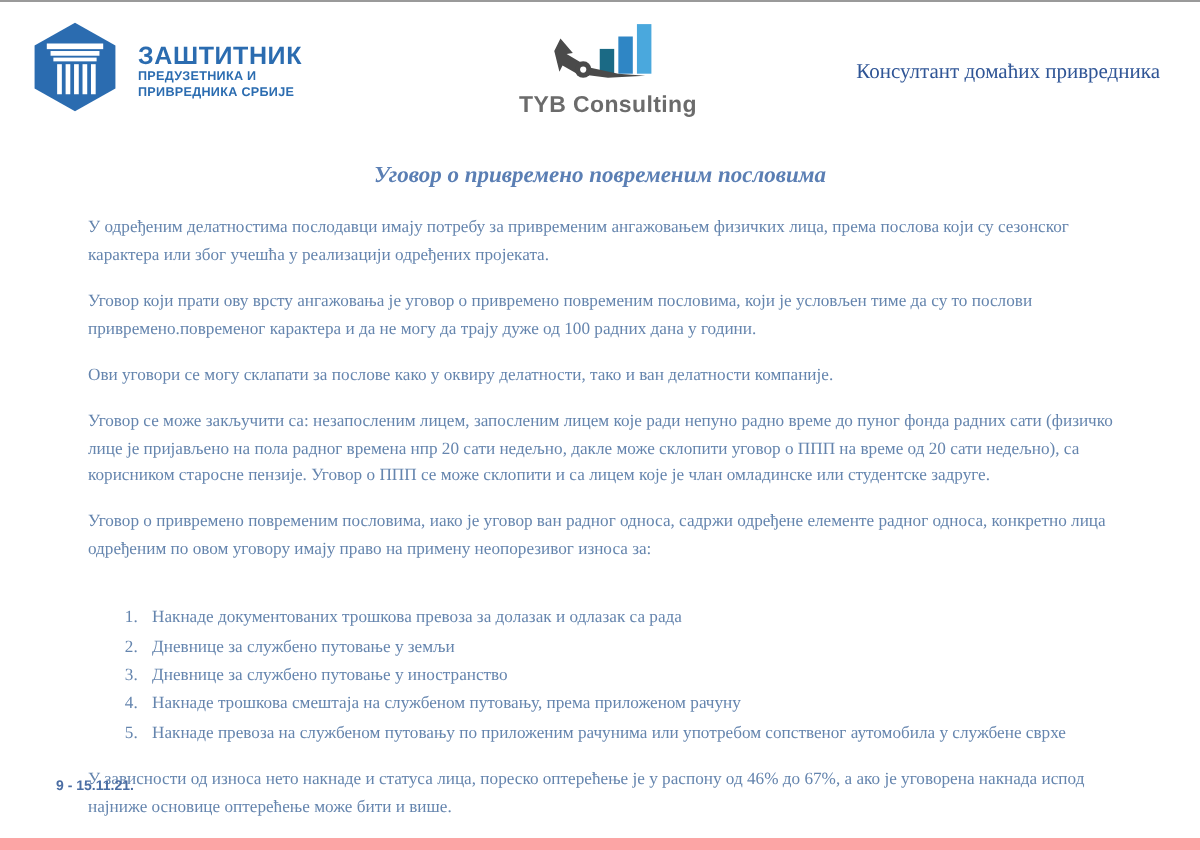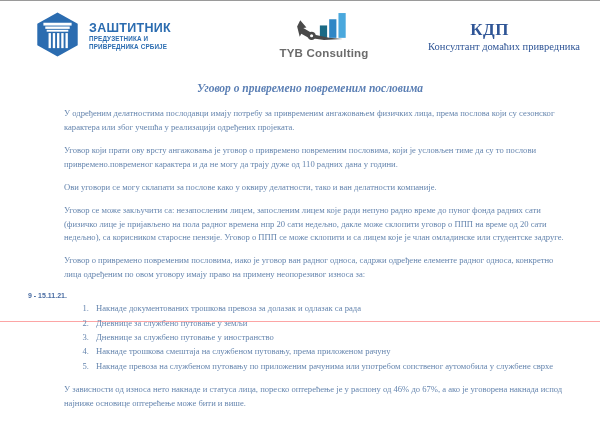--- a/index.html
+++ b/index.html
@@ -9,26 +9,25 @@
   body {
     width: 600px;
     height: 425px;
     background: #ffffff;
     font-family: "Liberation Serif", serif;
     overflow: hidden;
   }
   .page {
     position: relative;
     width: 600px;
-    height: 322px;
+    height: 425px;
     box-sizing: border-box;
     border-top: 1px solid #9a9a9a;
-    border-bottom: 1px solid #fca5a5;
+    border-bottom: 6px solid #fca5a5;
     background: #ffffff;
-    padding-left: 20px;
   }
 
   
   .header {
     display: flex;
     align-items: center;
     height: 64px;
     padding: 6px 14px 0 14px;
     box-sizing: border-box;
   }
@@ -176,31 +175,30 @@
           <rect x="88" y="2" width="14" height="48" fill="#4aa8dd"></rect>
           <path d="M14 16 L26 30 L20 31 L42 44 L70 50 L96 52 L60 54 L30 50 L16 42 L13 48 L8 28 Z" fill="#4a4a4a"></path>
           <circle cx="36" cy="46" r="8" fill="#4a4a4a"></circle>
           <circle cx="36" cy="46" r="3" fill="#ffffff"></circle>
         </svg>
       </span>
       <div class="tyb-name">TYB Consulting</div>
     </div>
 
     <div class="brand-right">
-      <div class="kdp-title">КДП</div>
       <div class="kdp-sub">Консултант домаћих привредника</div>
     </div>
 
   </div>
 
   <div class="doc-title">Уговор о привремено повременим пословима</div>
 
   <div class="content">
     <p class="para">У одређеним делатностима послодавци имају потребу за привременим ангажовањем физичких лица, према послова који су сезонског карактера или због учешћа у реализацији одређених пројеката.</p>
-    <p class="para">Уговор који прати ову врсту ангажовања је уговор о привремено повременим пословима, који је условљен тиме да су то послови привремено.повременог карактера и да не могу да трају дуже од 110 радних дана у години.</p>
+    <p class="para">Уговор који прати ову врсту ангажовања је уговор о привремено повременим пословима, који је условљен тиме да су то послови привремено.повременог карактера и да не могу да трају дуже од 100 радних дана у години.</p>
     <p class="para">Ови уговори се могу склапати за послове како у оквиру делатности, тако и ван делатности компаније.</p>
     <p class="para">Уговор се може закључити са: незапосленим лицем, запосленим лицем које ради непуно радно време до пуног фонда радних сати (физичко лице је пријављено на пола радног времена нпр 20 сати недељно, дакле може склопити уговор о ППП на време од 20 сати недељно), са корисником старосне пензије. Уговор о ППП се може склопити и са лицем које је члан омладинске или студентске задруге.</p>
     <p class="para">Уговор о привремено повременим пословима, иако је уговор ван радног односа, садржи одређене елементе радног односа, конкретно лица одређеним по овом уговору имају право на примену неопорезивог износа за:</p>
 
     <ol class="list">
       <li>Накнаде документованих трошкова превоза за долазак и одлазак са рада</li>
       <li>Дневнице за службено путовање у земљи</li>
       <li>Дневнице за службено путовање у иностранство</li>
       <li>Накнаде трошкова смештаја на службеном путовању, према приложеном рачуну</li>
       <li>Накнаде превоза на службеном путовању по приложеним рачунима или употребом сопственог аутомобила у службене сврхе</li>

